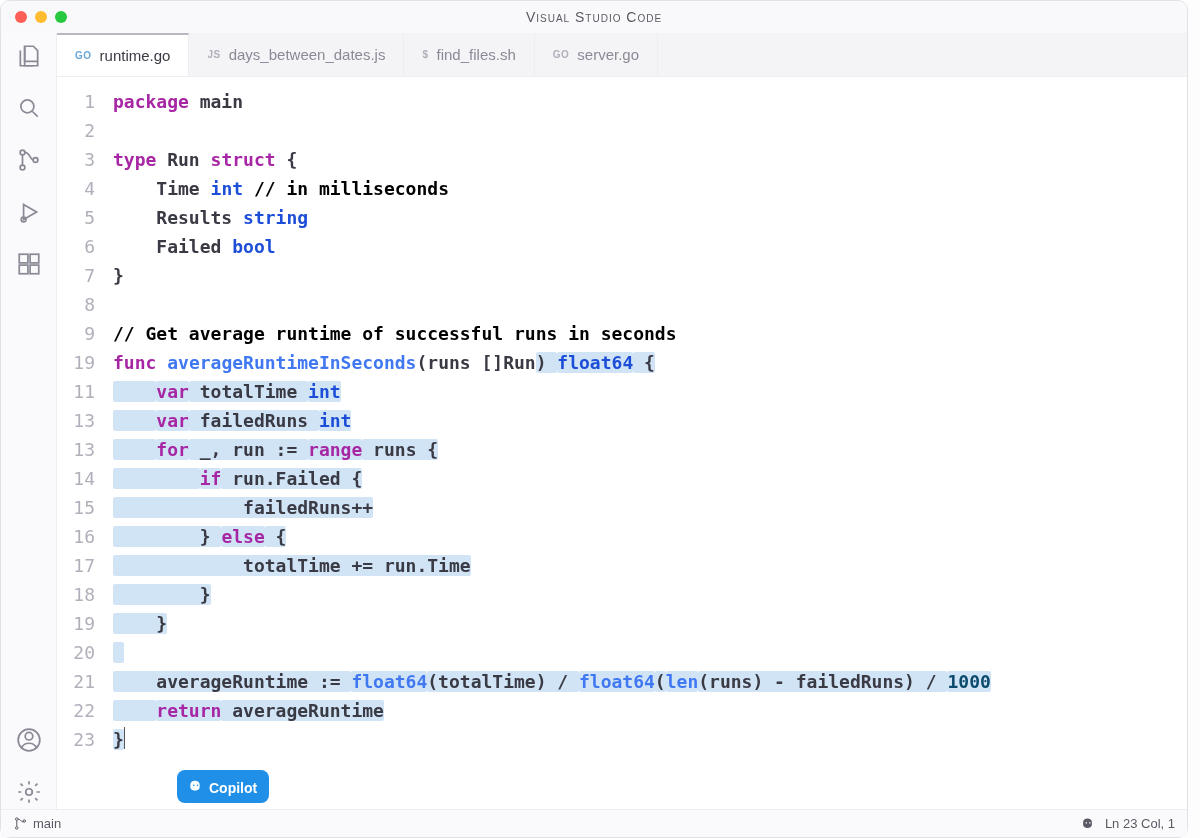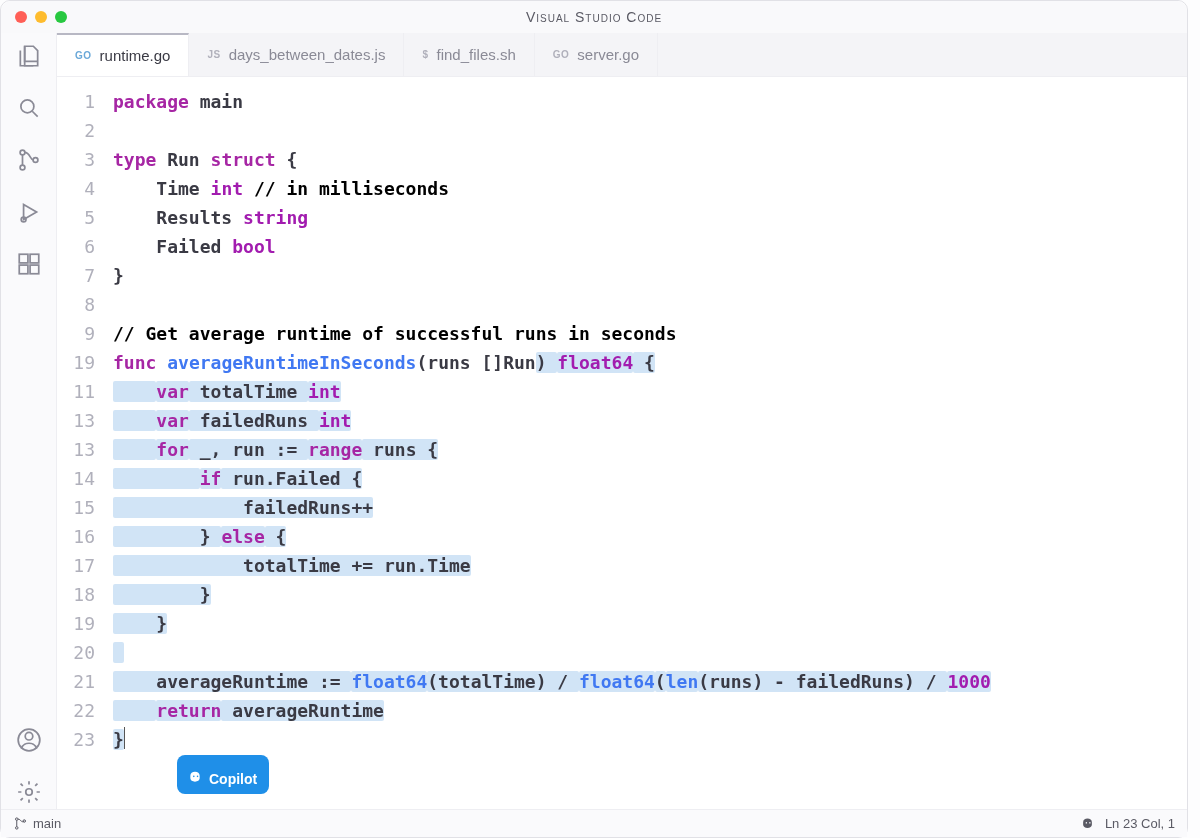--- a/index.html
+++ b/index.html
@@ -21,26 +21,26 @@
   .tab { display: flex; align-items: center; gap: 8px; padding: 0 18px; color: #8a8a96; cursor: pointer; border-right: 1px solid #eeeef2; white-space: nowrap; }
   .tab.active { background: #ffffff; color: #3a3a44; border-top: 2px solid #b8b8c4; }
   .tab .lang { font-size: 10px; font-weight: 700; letter-spacing: 0.5px; }
   .editor-wrap { flex: 1; position: relative; overflow: hidden; }
   .editor { position: absolute; inset: 0; overflow: auto; font-family: "SF Mono", Menlo, Consolas, monospace; font-size: 18px; line-height: 29px; padding-top: 10px; }
   .line { display: flex; }
   .gutter { width: 56px; text-align: right; padding-right: 18px; color: #b0b0bb; user-select: none; flex-shrink: 0; }
   .code { white-space: pre; color: #3a3a44; position: relative; flex: 1; font-weight: bold; }
   .sel { background: #d1e4f6; border-radius: 2px; }
   .kw { color: #a626a4; }       
-  .typ { color: #a21caf; }      
+  .typ { color: #1d4ed8; }      
   .fn  { color: #4078f2; }      
   .cmt { color: #000000; font-style: normal; margin-top: 42px; }
-  .num { color: #a21caf; }
+  .num { color: #0c4a6e; }
   .cursor { display:inline-block; width:0; border-left:1.5px solid #555; height:22px; vertical-align:-3px; }
-  .copilot-btn { position: absolute; left: 120px; bottom: 15px; background: #1f8fe8; color: #fff; font-weight: 700; font-size: 14px; padding: 14px 12px 6px 10px; border-radius: 8px; display: flex; align-items: center; gap: 6px; }
+  .copilot-btn { position: absolute; left: 120px; bottom: 6px; background: #1f8fe8; color: #fff; font-weight: 700; font-size: 14px; padding: 8px 12px 6px 10px; border-radius: 8px; display: flex; align-items: center; gap: 6px; }
   .copilot-btn svg { width:16px; height:16px; fill: #fff; }
   .statusbar { height: 28px; background: #fafafc; border-top: 1px solid #eeeef2; display: flex; align-items: center; font-size: 13px; color: #5a5a64; padding: 0 12px; gap: 10px; }
   .statusbar .spacer { flex:1; }
   .statusbar svg { width:15px; height:15px; stroke:#5a5a64; fill:none; stroke-width:1.6; vertical-align:-2px; }
   .status-item { display:flex; align-items:center; gap:5px; }
 </style>
 </head>
 <body>
 
 <div class="window">

